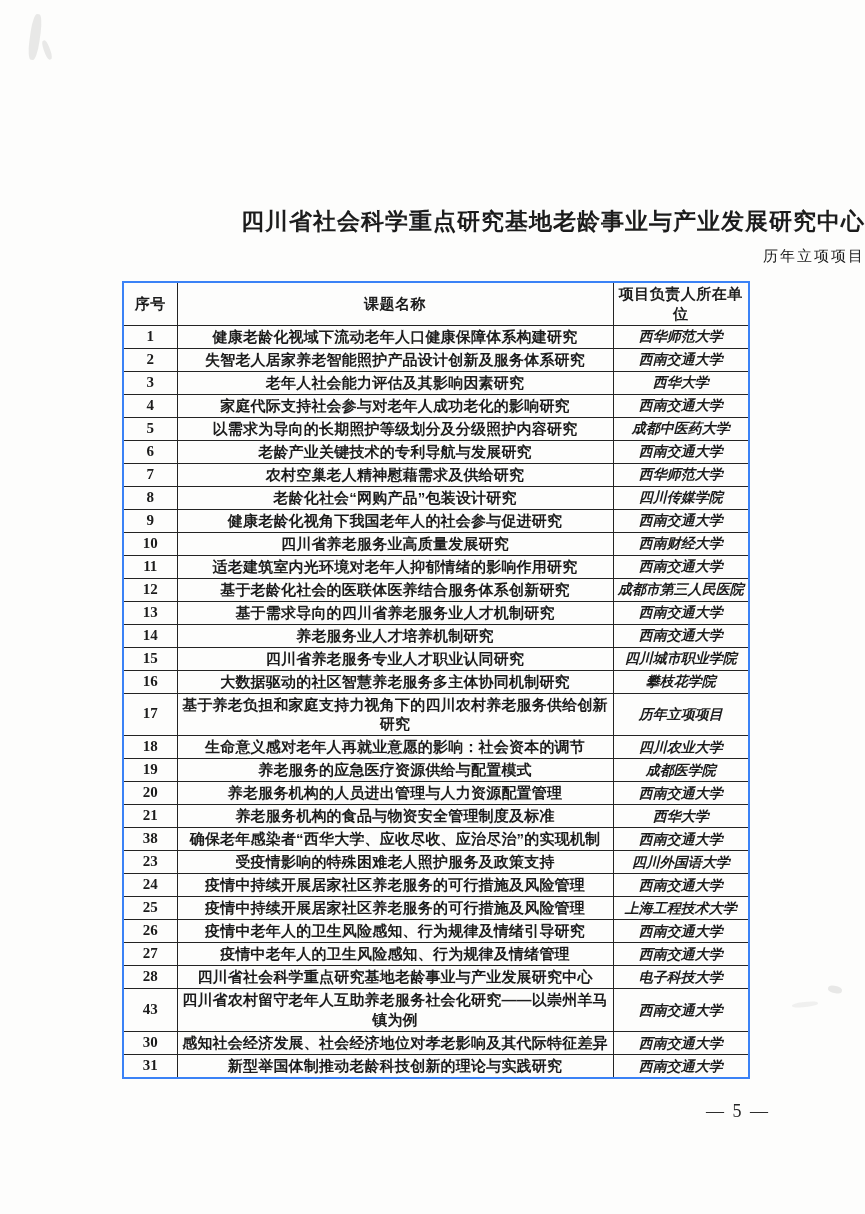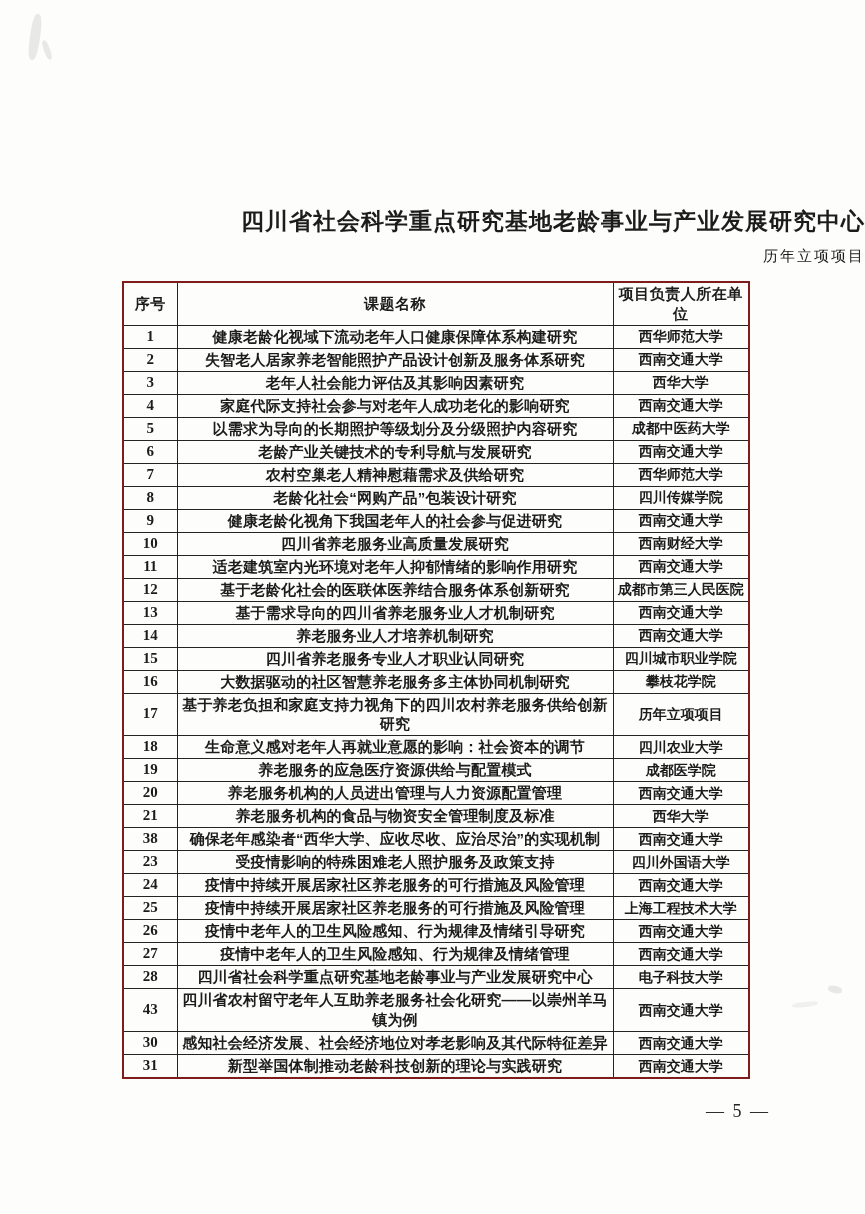--- a/index.html
+++ b/index.html
@@ -65,40 +65,41 @@
   table.projects th,
   table.projects td {
     border: 1.6px solid #242424;
     text-align: center;
     vertical-align: middle;
     padding: 1px 3px;
     height: 20px;
     line-height: 1.32;
     overflow: hidden;
   }
-  table.projects { border: 2px solid #7f1d1d; }
+  table.projects { border: 2px solid #3b82f6; }
 
   th {
     font-size: 15px;
     font-weight: bold;
     letter-spacing: 0.5px;
   }
   td.no {
     font-family: "Liberation Serif", "DejaVu Serif", serif;
     font-size: 15px;
     font-weight: 600;
   }
   td.t {
     font-size: 15px;
     font-weight: 700;
     letter-spacing: 0.2px;
   }
   td.u {
     font-size: 14px;
     font-weight: 600;
+    font-style: italic;
   }
 
   .page-number {
     position: absolute;
     top: 1101px;
     left: 688px;
     width: 100px;
     text-align: center;
     font-family: "Liberation Serif", "DejaVu Serif", serif;
     font-size: 18px;

